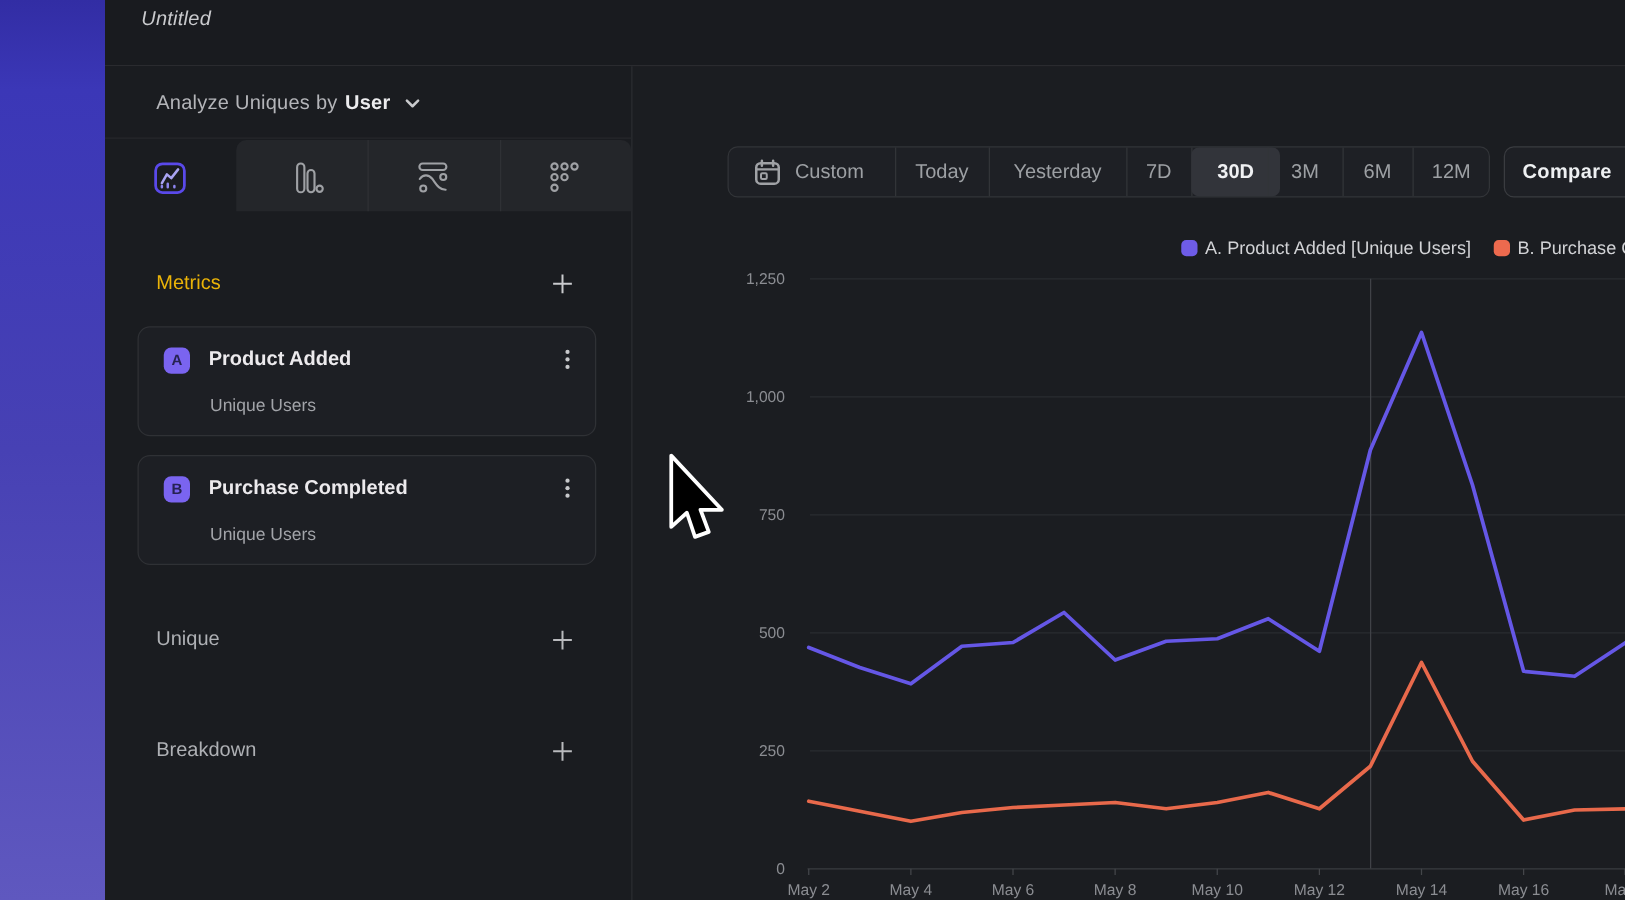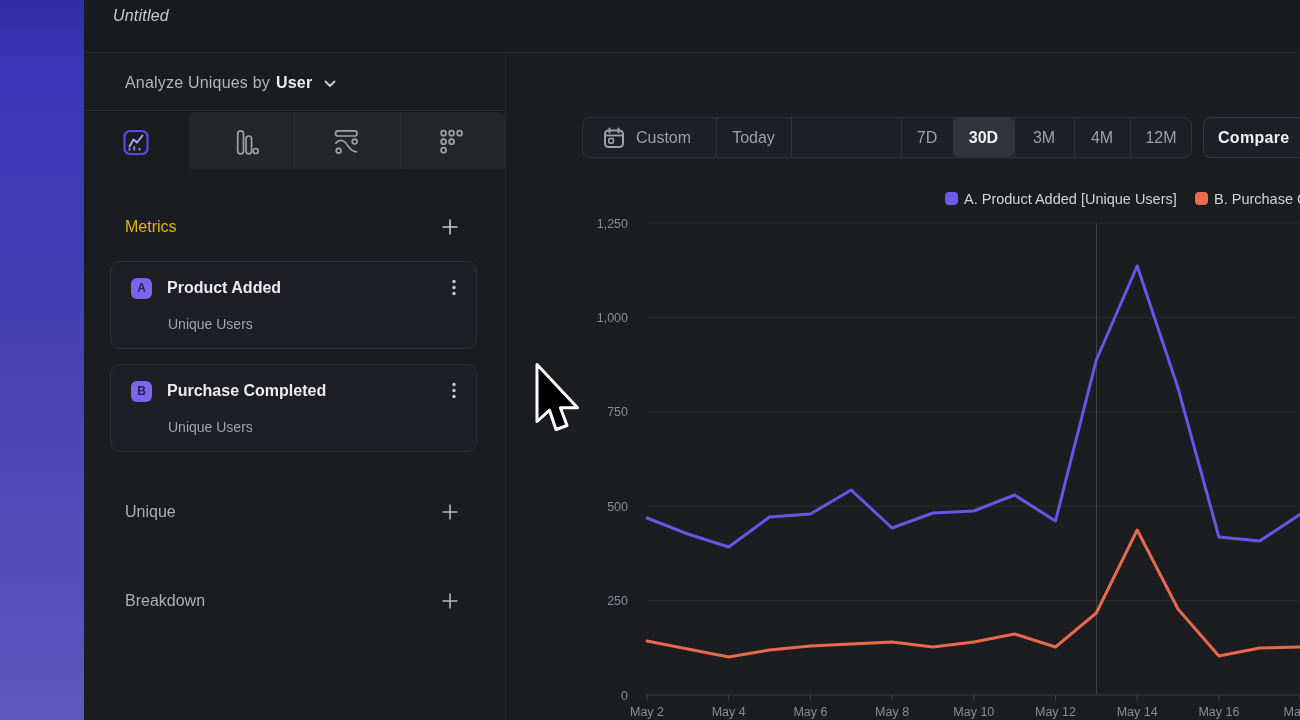--- a/index.html
+++ b/index.html
@@ -19,21 +19,21 @@
   .card { position:absolute; left:110px; width:367px; height:88px; background:#1d1f24; border:1px solid #2f3135; border-radius:10px; }
   .badge { position:absolute; left:20px; top:16px; width:21px; height:21px; border-radius:6px; background:#7a64f0; color:#262252; font-size:12px; font-weight:bold; text-align:center; line-height:21px; }
   .ctitle { position:absolute; left:56px; top:17px; font-size:16px; font-weight:bold; color:#eceaed; }
   .csub { position:absolute; left:57px; top:54px; font-size:14px; color:#a2a4a9; }
   .kebab { position:absolute; left:340px; top:16px; }
   .secrow { position:absolute; left:125px; font-size:16px; font-weight:500; color:#aeb0b4; }
   
   #rangebar { position:absolute; left:582px; top:117px; width:610px; height:41px; background:#1e2025; border:1px solid #323438; border-radius:8px; }
   .rbtn { position:absolute; top:0; height:39px; font-size:16px; color:#9da0a4; text-align:center; line-height:39px; }
   .rdiv { position:absolute; top:0; width:1px; height:39px; background:#323438; }
-  #sel30 { position:absolute; left:370px; top:0; width:61px; height:39px; background:#32343a; border-radius:6px; color:#f0f1f3; font-weight:bold; font-size:16px; text-align:center; line-height:39px; }
+  #sel30 { position:absolute; left:370px; top:0; width:71px; height:39px; background:#32343a; border-radius:6px; color:#f0f1f3; font-weight:bold; font-size:16px; text-align:center; line-height:39px; }
   #compare { position:absolute; left:1203px; top:117px; width:110px; height:41px; border:1px solid #3a3c40; border-radius:8px; background:#1e2025; color:#eef0f2; font-weight:bold; font-size:16px; letter-spacing:.3px; line-height:39px; padding-left:14px; }
   
   .sw { position:absolute; width:13px; height:13px; border-radius:4px; top:192px; }
   .ltext { position:absolute; top:191px; font-size:14.5px; color:#d2d3d6; white-space:nowrap; }
   #chartsvg { position:absolute; left:0; top:0; z-index:5; pointer-events:none; }
 </style>
 </head>
 <body>
 <div id="strip"></div>
 <div id="hdr">
@@ -90,28 +90,29 @@
   <svg style="position:absolute; left:19px; top:8px;" width="24" height="24" viewBox="0 0 24 24">
       <rect x="3" y="4.5" width="18" height="16.5" rx="3.5" stroke="#a0a2a6" stroke-width="2" fill="none"></rect>
       <path d="M3.5 9.5 H20.5" stroke="#a0a2a6" stroke-width="1.8"></path>
       <path d="M7.5 2.5 V6.5 M16.5 2.5 V6.5" stroke="#a0a2a6" stroke-width="2" stroke-linecap="round"></path>
       <rect x="6.8" y="12.5" width="4.6" height="4.6" rx="1" stroke="#a0a2a6" stroke-width="1.6" fill="none"></rect>
     </svg>
   <div class="rbtn" style="left:36px; width:89px;">Custom</div>
   <div class="rdiv" style="left:133px"></div>
   <div class="rbtn" style="left:133px; width:75px;">Today</div>
   <div class="rdiv" style="left:208px"></div>
+  <div class="rbtn" style="left:208px; width:110px;">Yesterday</div>
   <div class="rdiv" style="left:318px"></div>
   <div class="rbtn" style="left:318px; width:52px;">7D</div>
   <div class="rdiv" style="left:370px"></div>
   <div id="sel30">30D</div>
   <div class="rdiv" style="left:431px"></div>
   <div class="rbtn" style="left:431px; width:60px;">3M</div>
   <div class="rdiv" style="left:491px"></div>
-  <div class="rbtn" style="left:491px; width:56px;">4M</div>
+  <div class="rbtn" style="left:491px; width:56px;">6M</div>
   <div class="rdiv" style="left:547px"></div>
   <div class="rbtn" style="left:547px; width:62px;">12M</div>
 </div>
 <div id="compare">Compare</div>
 
 <div class="sw" style="left:945px; background:#6e5ce8;"></div>
 <div class="ltext" style="left:964px;">A. Product Added [Unique Users]</div>
 <div class="sw" style="left:1195px; background:#ed6a4e;"></div>
 <div class="ltext" style="left:1214px;">B. Purchase Completed [Unique Users]</div>
 

